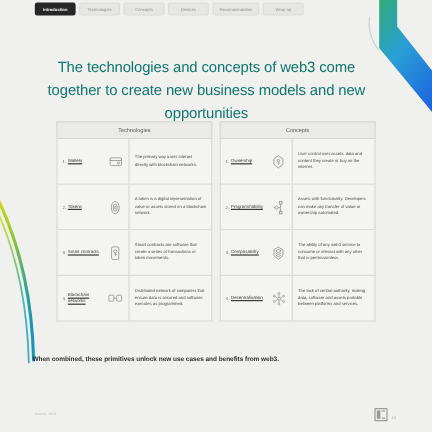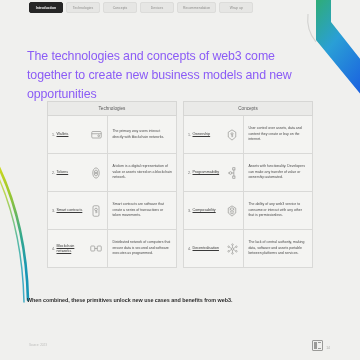--- a/index.html
+++ b/index.html
@@ -57,23 +57,24 @@
 
   
   .headline {
     position: absolute;
     top: 47px;
     left: 27px;
     width: 290px;
     z-index: 4;
     font-size: 12.4px;
     line-height: 19px;
-    color: #8b5cf6;
+    color: #0f766e;
     font-weight: 400;
     letter-spacing: -0.1px;
+    text-align: center;
   }
 
   
   .table-wrap {
     position: absolute;
     top: 101px;
     left: 47px;
     width: 266px;
     display: flex;
     gap: 6px;

